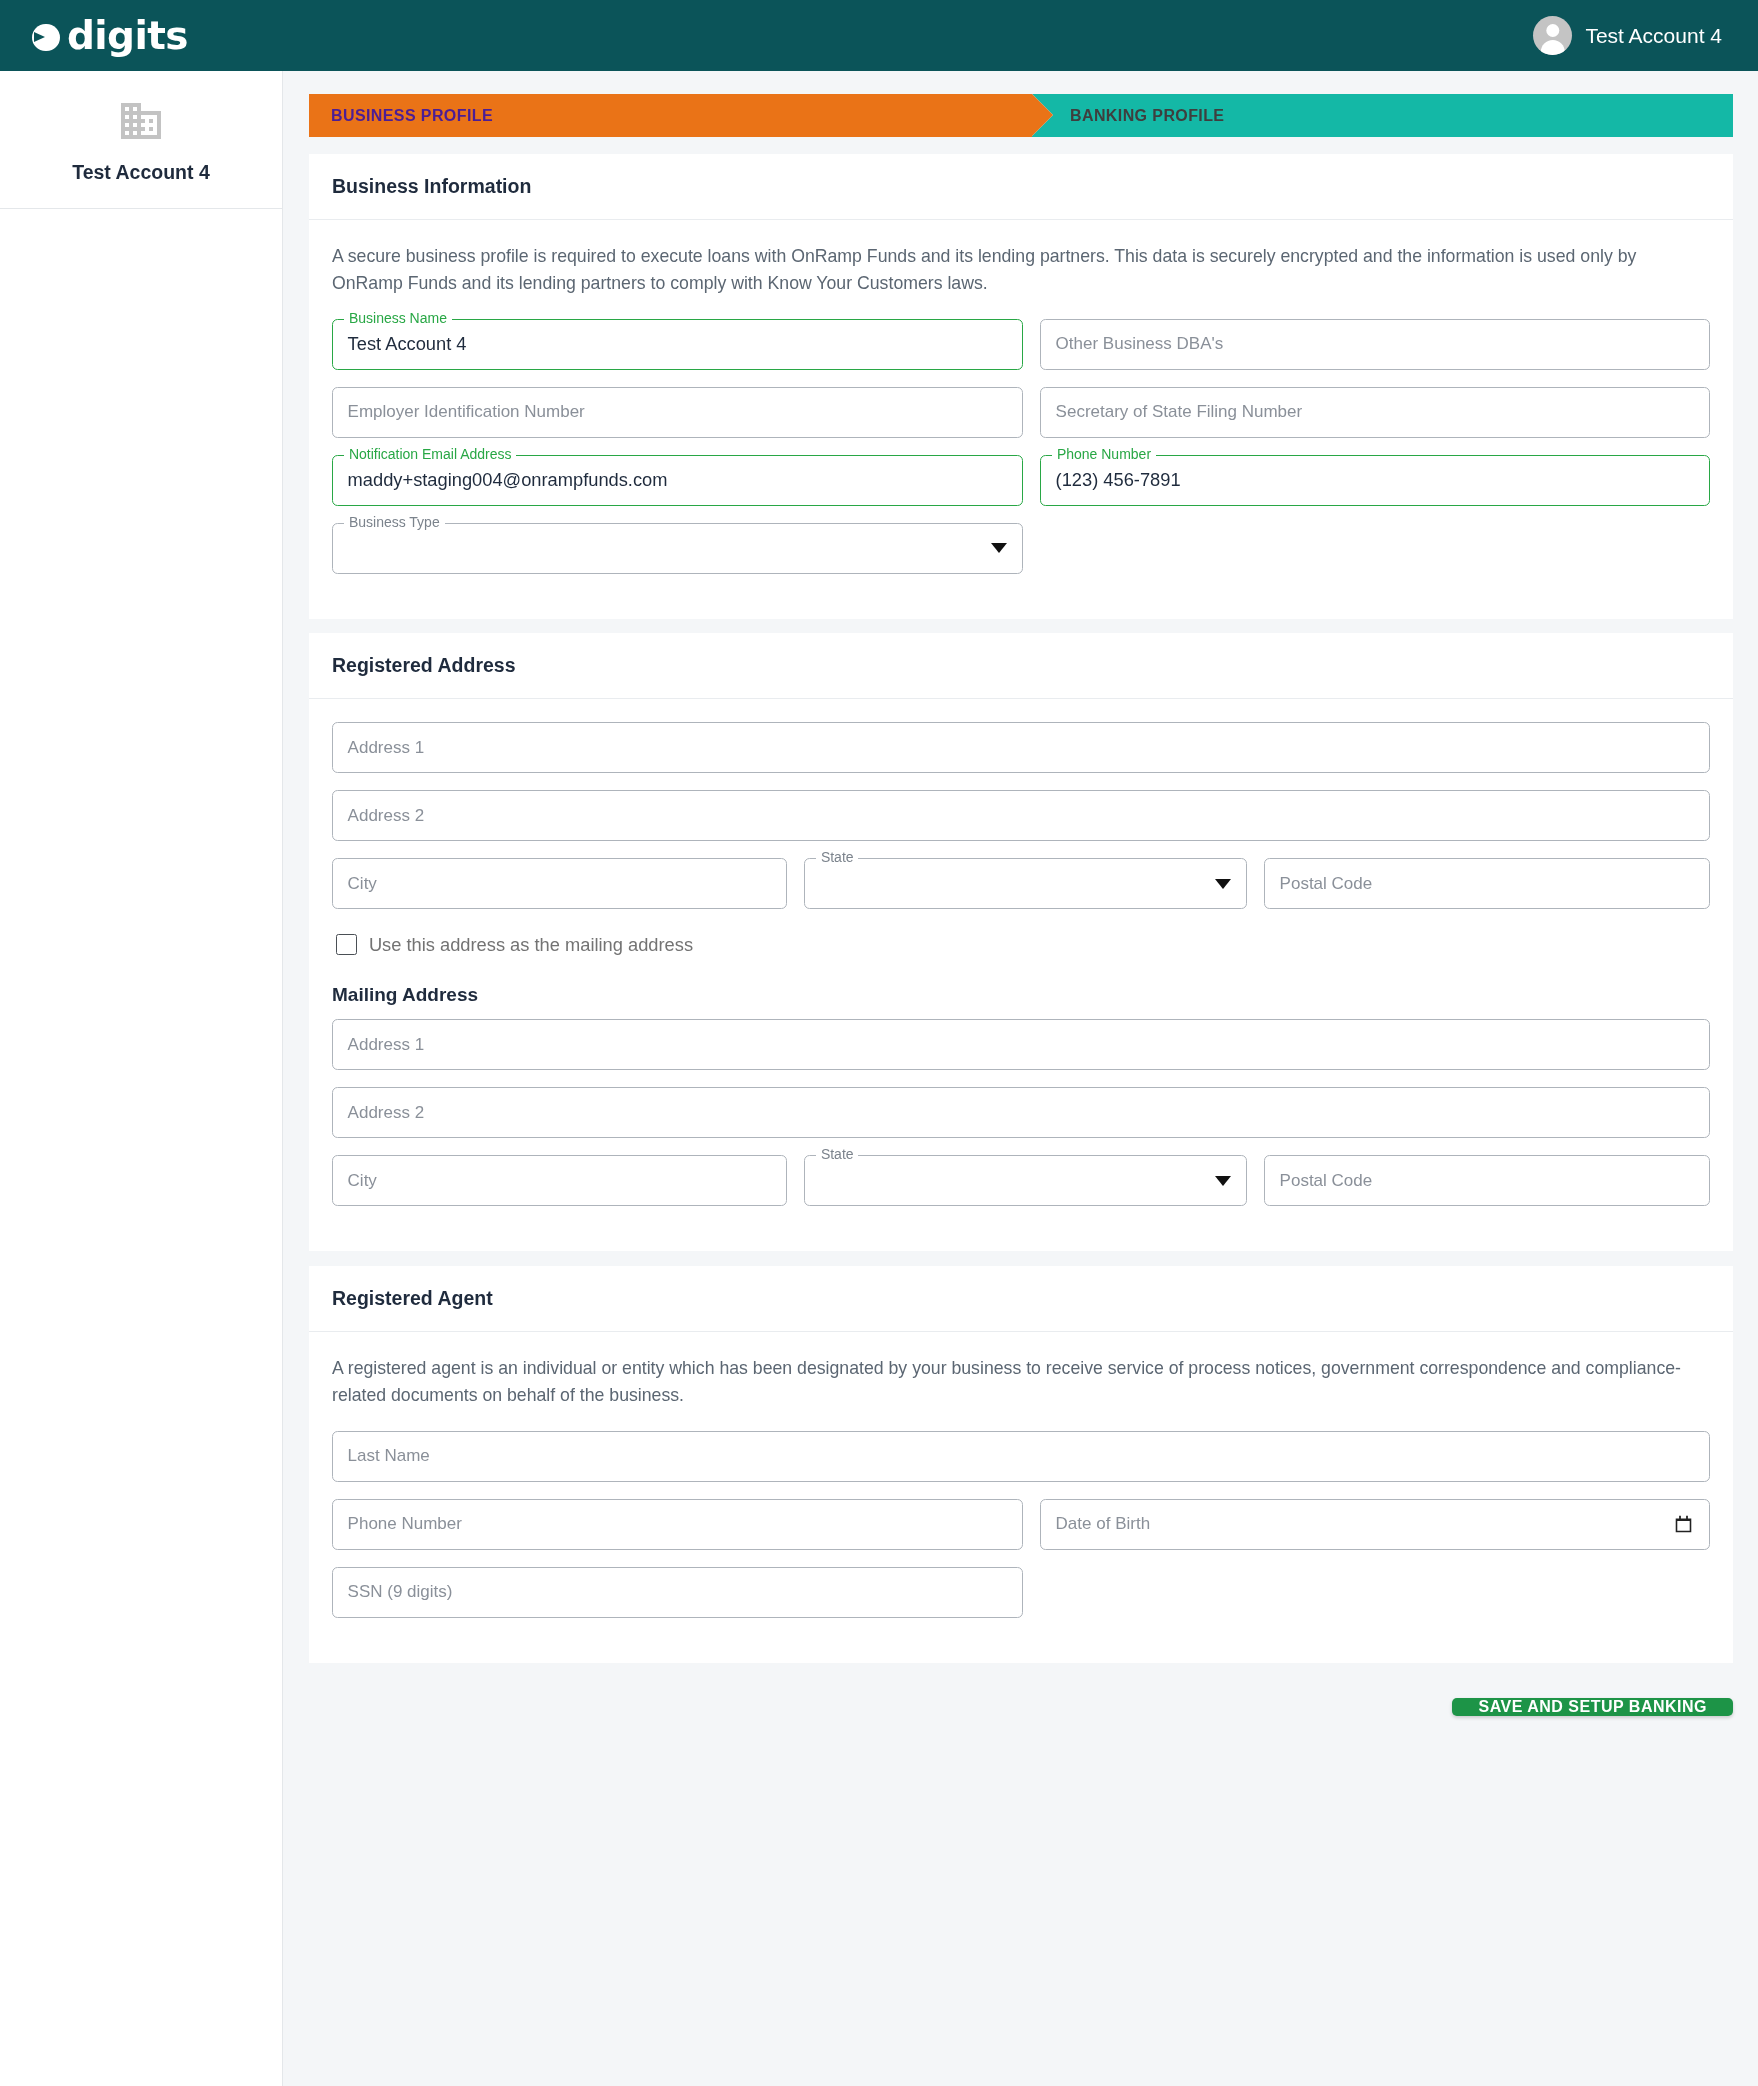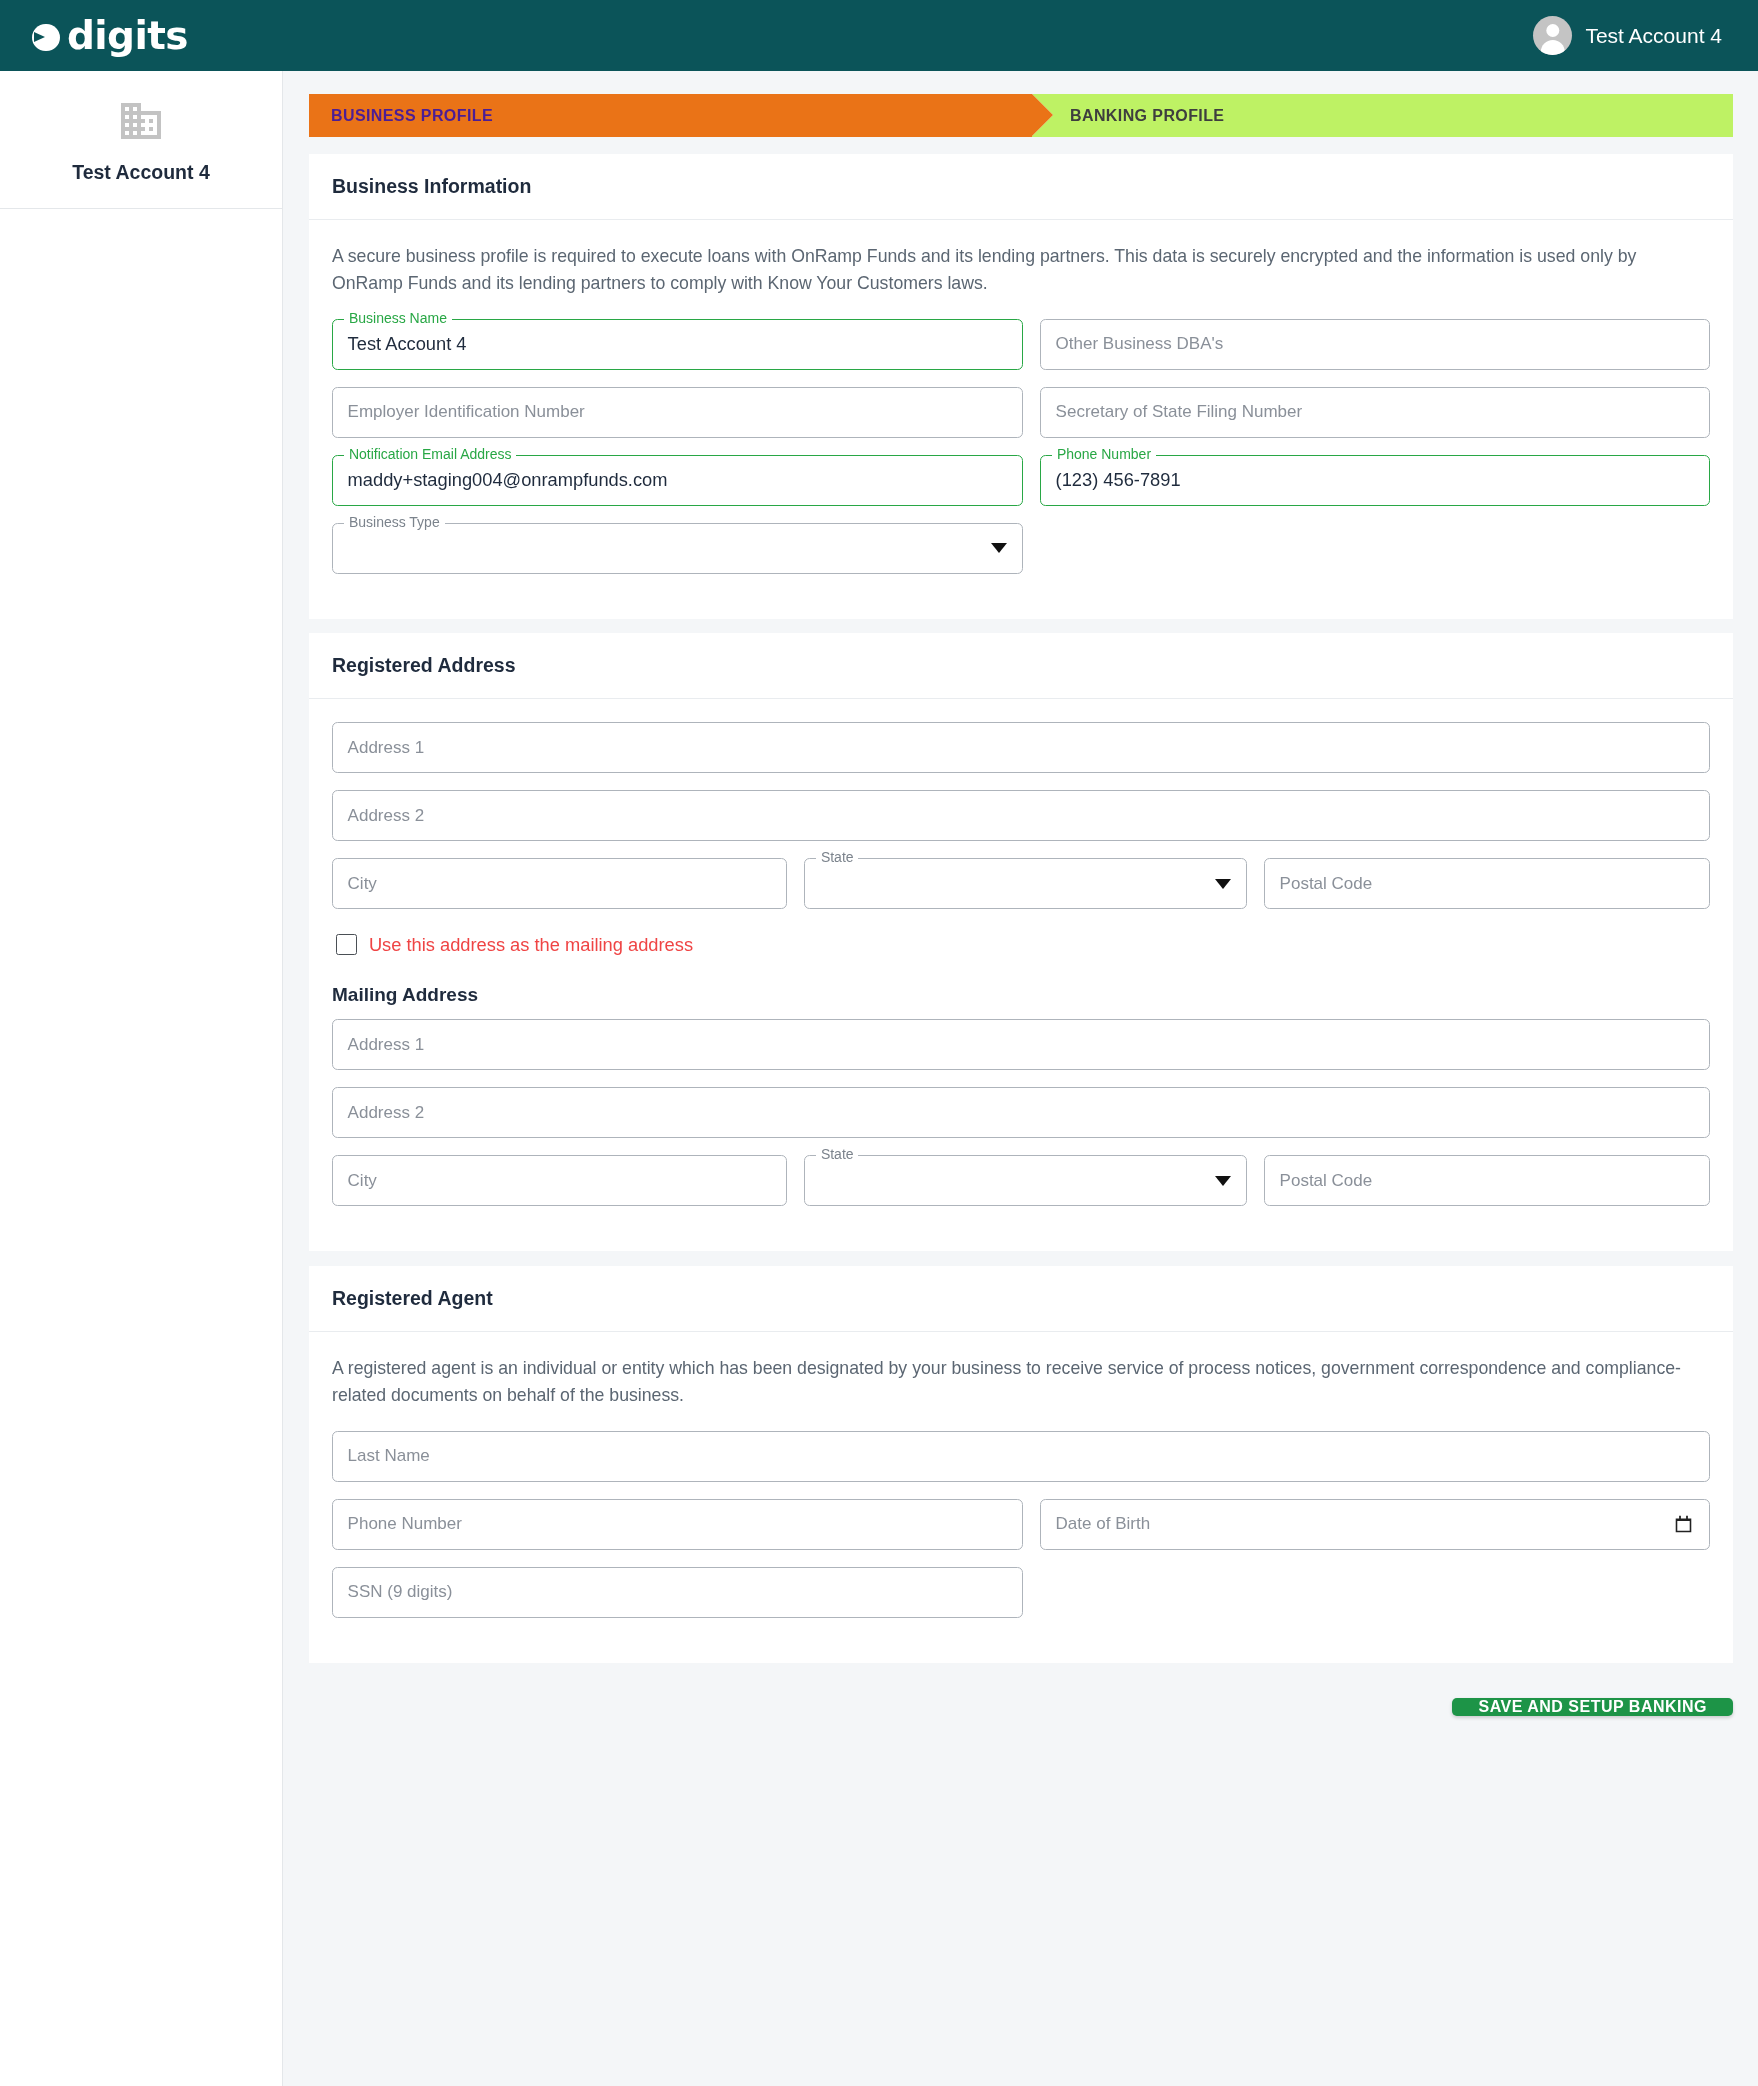--- a/index.html
+++ b/index.html
@@ -139,21 +139,21 @@
     content: "";
     position: absolute; right: -21px; top: 0;
     width: 0; height: 0;
     border-left: 21px solid #ea7317;
     border-top: 21.4px solid transparent;
     border-bottom: 21.4px solid transparent;
     z-index: 2;
   }
   .tab-next {
     flex: 1;
-    background: #bef264;
+    background: #14b8a6;
     color: #3e3e3e;
     padding-left: 38px;
   }
   .tab-next::before {
     content: "";
     position: absolute; left: 0; top: 0;
     width: 0; height: 0;
     border-left: 21px solid #f4f6f8;
     border-top: 21.4px solid transparent;
     border-bottom: 21.4px solid transparent;
@@ -248,21 +248,21 @@
     display: flex; align-items: center; gap: 12.2px;
     margin: 24.4px 0 4.9px 3.7px;
   }
   .checkbox-box {
     width: 21px; height: 21px;
     border: 1.8px solid #4a4f55;
     border-radius: 2.4px;
     background: #ffffff;
     flex: none;
   }
-  .checkbox-label { font-size: 18.3px; color: #ef4444; }
+  .checkbox-label { font-size: 18.3px; color: #737373; }
 
   
   .footer-actions {
     display: flex; justify-content: flex-end;
     padding: 21px 0 24.4px 0;
   }
   .btn-save {
     background: #1d9447;
     color: #ffffff;
     border: none;

